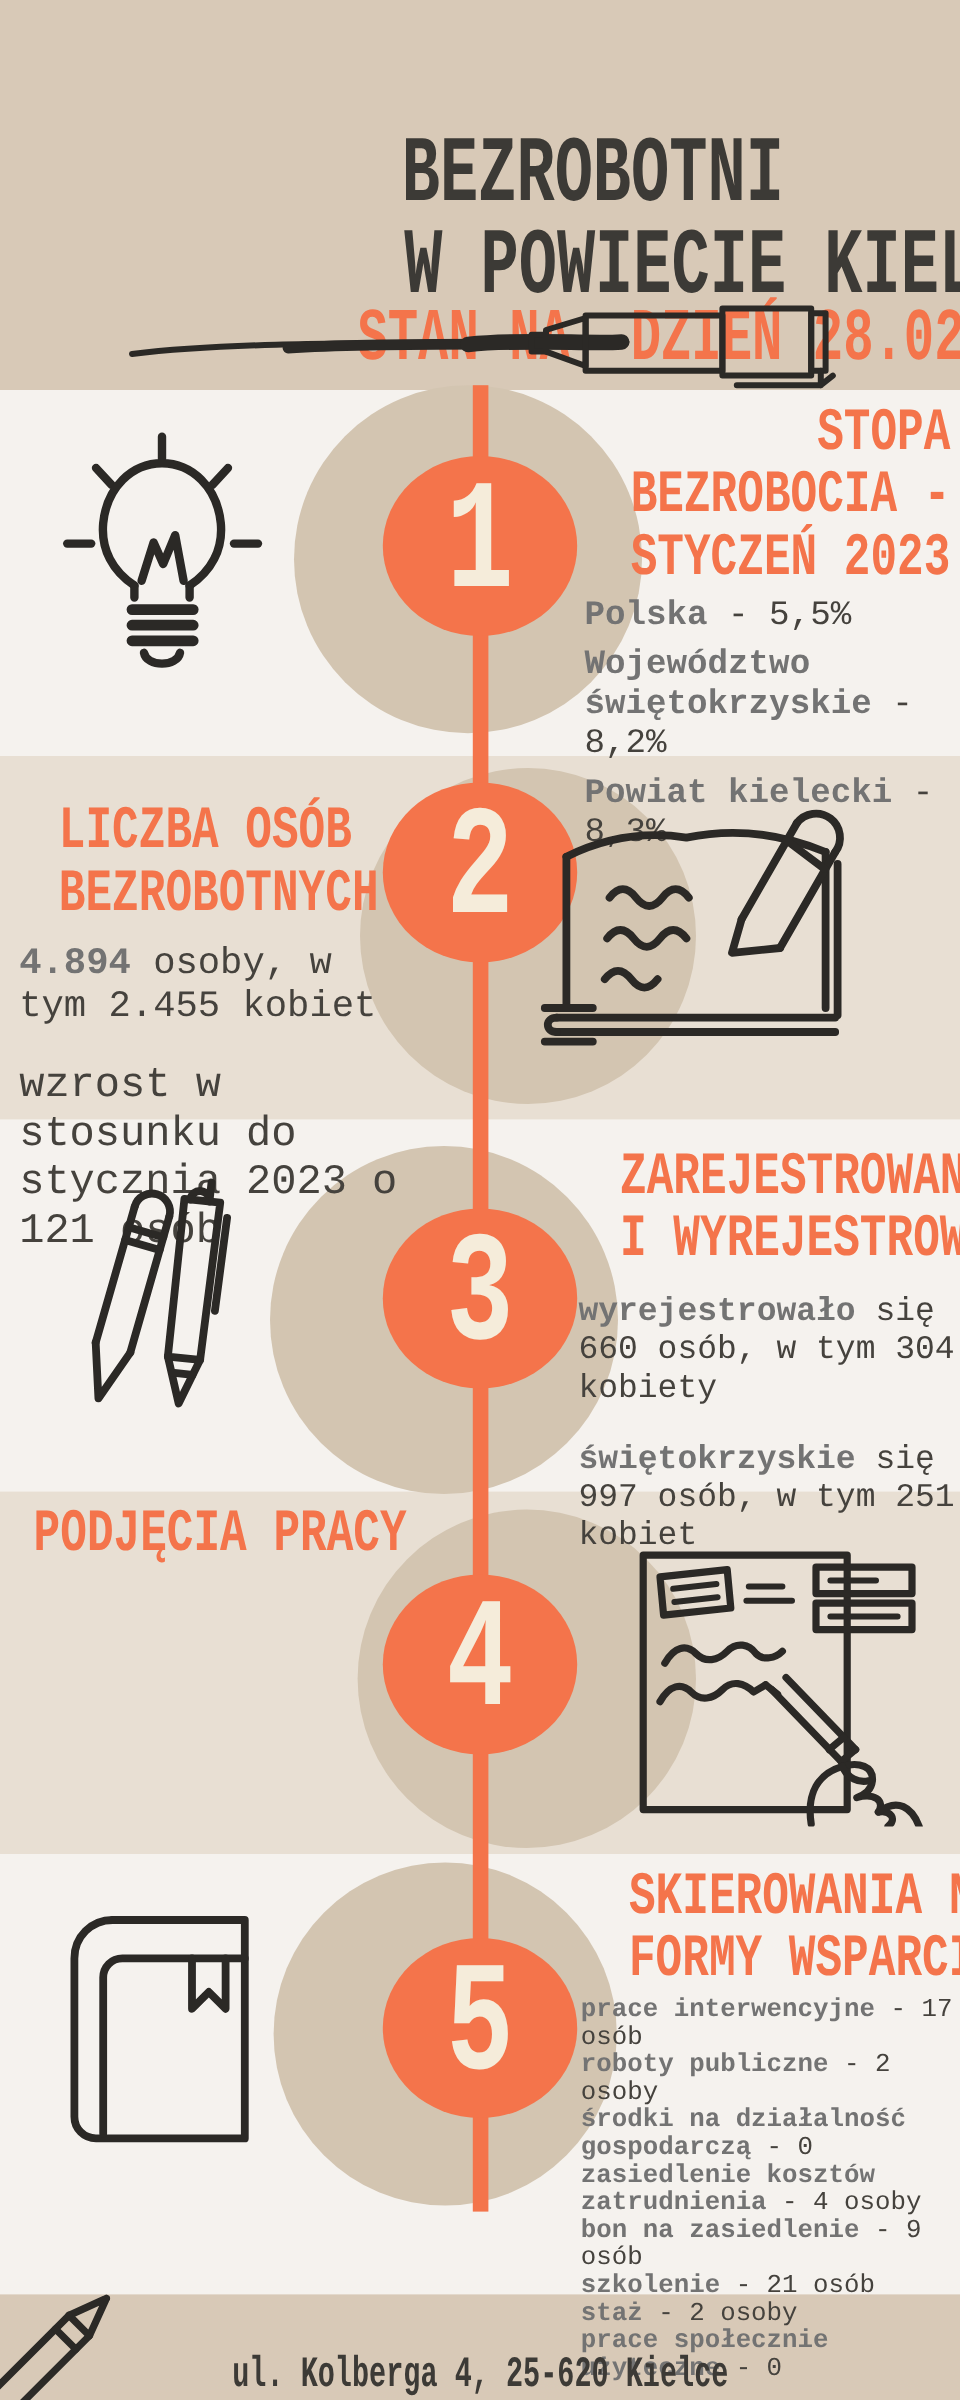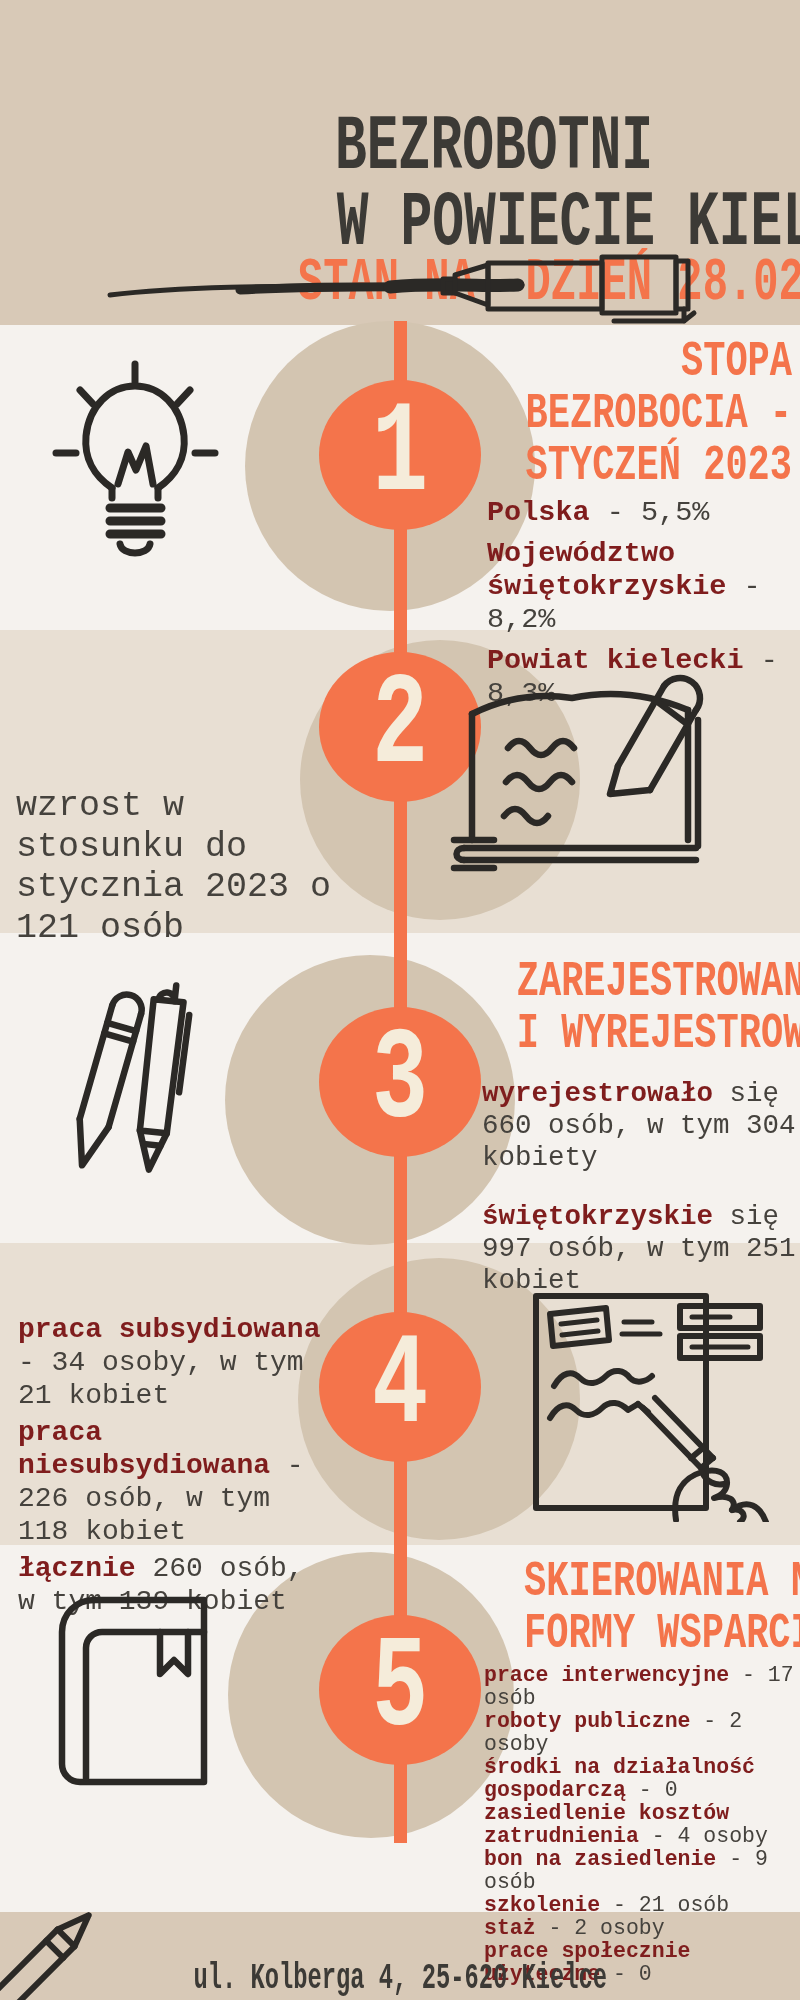--- a/index.html
+++ b/index.html
@@ -28,21 +28,21 @@
   .heading.right .hl{transform-origin:100% 50%}
   .heading.left .hl{transform-origin:0 50%}
   .heading.center{text-align:center}
   .heading.center .hl{transform-origin:50% 50%}
   .title-line{
     position:absolute;left:0;width:800px;text-align:center;
     font-weight:bold;color:#3c3a36;white-space:pre;
   }
   .title-line > span{display:inline-block;transform:scaleX(0.68);white-space:pre;}
   .items p{margin:0 0 8px 0;color:#45423d;}
-  .items b{color:#7f1d1d;}
+  .items b{color:#737373;}
   svg.icon{position:absolute;z-index:4;}
   svg.icon path, svg.icon rect, svg.icon circle{
     fill:none;stroke:#2b2926;stroke-linecap:round;stroke-linejoin:round;
   }
   .footer-line{
     position:absolute;left:0;width:800px;text-align:center;
     font-weight:bold;font-size:36px;color:#3c3a36;z-index:4;
   }
   .footer-line > span{display:inline-block;transform:scaleX(0.66);white-space:pre;}
 </style>
@@ -121,21 +121,26 @@
     <div class="hl">STOPA</div>
     <div class="hl">BEZROBOCIA -</div>
     <div class="hl">STYCZEŃ 2023</div>
   </div>
   <div class="abs items" style="left:487px;top:496px;width:322px;font-size:28.5px;line-height:1.16">
     <p><b>Polska</b><span> - 5,5%</span></p>
     <p><b>Województwo świętokrzyskie</b><span> - 8,2%</span></p>
     <p><b>Powiat kielecki</b><span> - 8,3%</span></p>
   </div>
 
+  <div class="abs heading center" style="left:10px;top:668px;width:300px">
+    <div class="hl">LICZBA OSÓB</div>
+    <div class="hl">BEZROBOTNYCH</div>
+  </div>
   <div class="abs items" style="left:16px;top:786px;width:334px;line-height:1.16">
+    <p style="font-size:31px;margin-bottom:26px"><b>4.894</b><span> osoby, w tym 2.455 kobiet</span></p>
     <p style="font-size:35px"><b></b><span>wzrost w stosunku do stycznia 2023 o 121 osób</span></p>
   </div>
   <svg class="icon" style="left:450px;top:668px" width="262" height="222" viewBox="0 0 262 222">
     <path d="M22,46 Q70,22 122,30 Q180,18 238,42" stroke-width="6.5"></path>
     <path d="M22,46 V172" stroke-width="6.5"></path>
     <path d="M238,42 V172 M248,52 V178" stroke-width="6.5"></path>
     <path d="M58,80 q11,-14 22,0 q11,14 22,0 q11,-14 22,0" stroke-width="6.5"></path>
     <path d="M56,114 q11,-14 22,0 q11,14 22,0 q11,-14 22,0" stroke-width="6.5"></path>
     <path d="M54,148 q11,-14 22,0 q11,14 22,0" stroke-width="6.5"></path>
     <path d="M214,18 L168,98 M246,42 L200,122" stroke-width="6.5"></path>
@@ -164,24 +169,22 @@
   </svg>
   <div class="abs heading right" style="left:420px;top:956px;width:372px">
     <div class="hl">ZAREJESTROWANIA</div>
     <div class="hl">I WYREJESTROWANIA</div>
   </div>
   <div class="abs items" style="left:482px;top:1078px;width:328px;font-size:27.5px;line-height:1.17">
     <p style="margin-bottom:26px"><b>wyrejestrowało</b><span> się 660 osób, w tym 304 kobiety</span></p>
     <p><b>świętokrzyskie</b><span> się 997 osób, w tym 251 kobiet</span></p>
   </div>
 
-  <div class="abs items" style="left:18px;top:1314px;width:312px;font-size:28px;line-height:1.17">
-    <p style="margin-bottom:5px"><b>praca subsydiowana</b><span> - 34 osoby, w tym 21 kobiet</span></p>
-    <p style="margin-bottom:5px"><b>praca niesubsydiowana</b><span> - 226 osób, w tym 118 kobiet</span></p>
-    <p><b>łącznie</b><span> 260 osób, w tym 139 kobiet</span></p>
+  <div class="abs heading left" style="left:28px;top:1254px;width:360px">
+    <div class="hl">PODJĘCIA PRACY</div>
   </div>
   <svg class="icon" style="left:478px;top:1282px" width="295" height="240" viewBox="0 0 295 240">
     <path d="M58,14 H228 V226 H58 Z" stroke-width="6"></path>
     <path d="M72,32 L128,26 L131,58 L75,64 Z" stroke-width="6"></path>
     <path d="M83,42 L119,38 M84,53 L120,49" stroke-width="5"></path>
     <path d="M146,40 H174 M144,52 H182" stroke-width="5"></path>
     <path d="M202,24 H282 V46 H202 Z M202,54 H282 V76 H202 Z" stroke-width="6"></path>
     <path d="M214,35 H252 M214,65 H270" stroke-width="5"></path>
     <path d="M76,104 C84,90 94,88 102,96 C110,104 120,102 128,94 C136,86 146,88 152,96 C158,102 168,100 174,94" stroke-width="6"></path>
     <path d="M72,136 C80,122 90,120 98,128 C106,136 116,134 124,126 C132,118 142,120 150,128 L160,122" stroke-width="6"></path>

